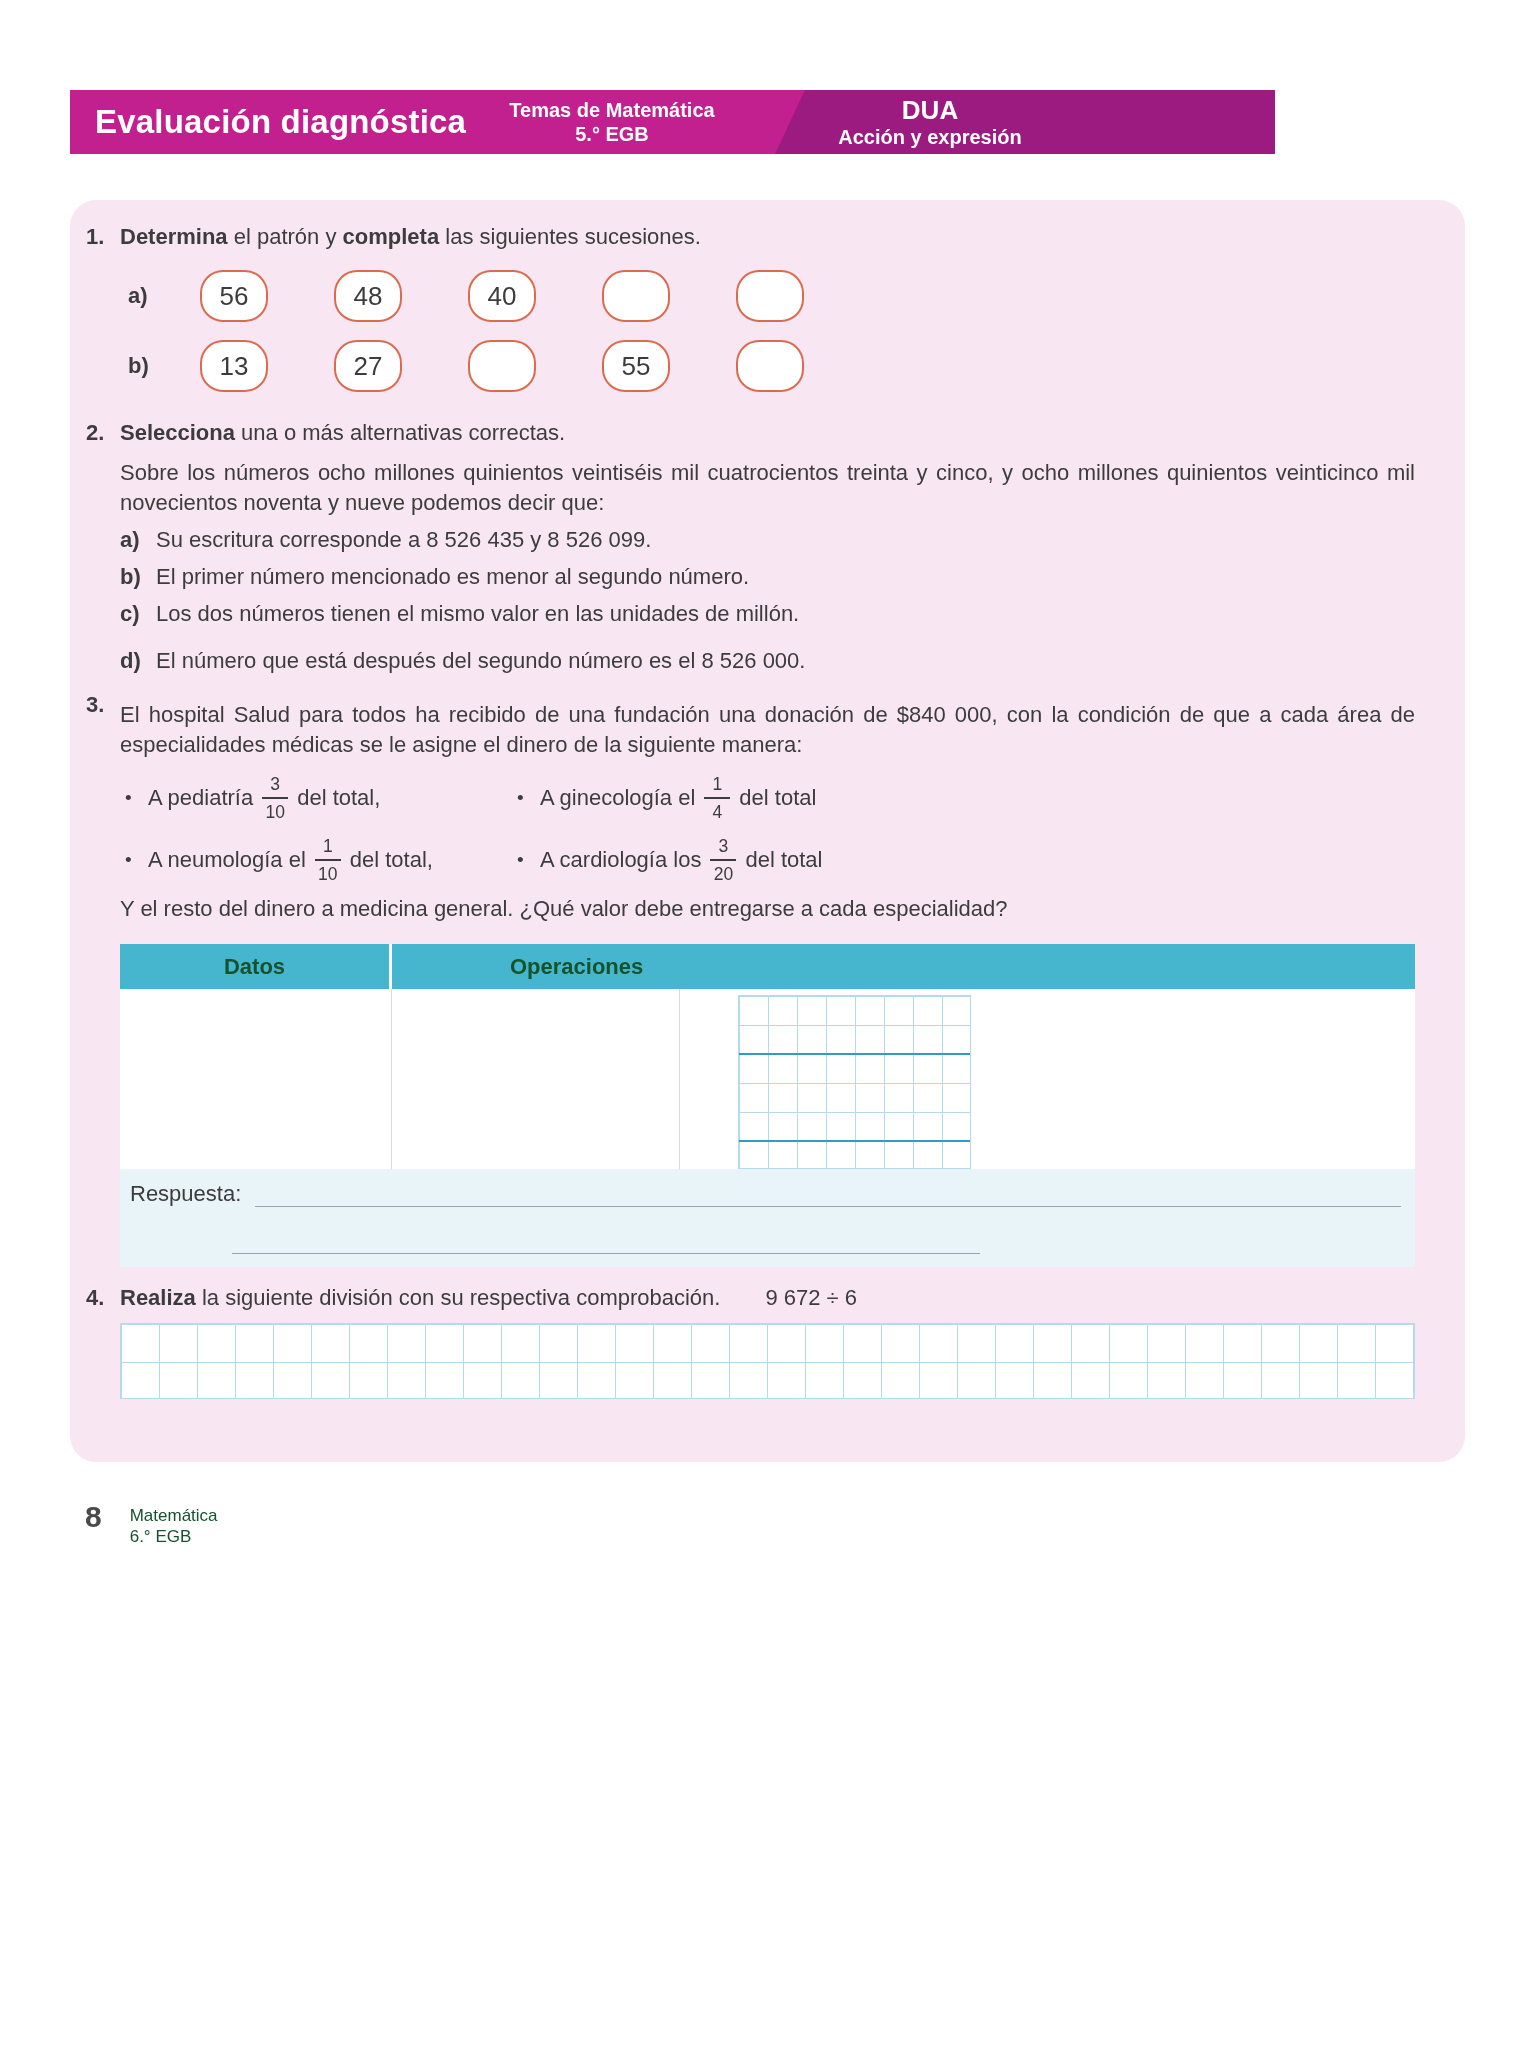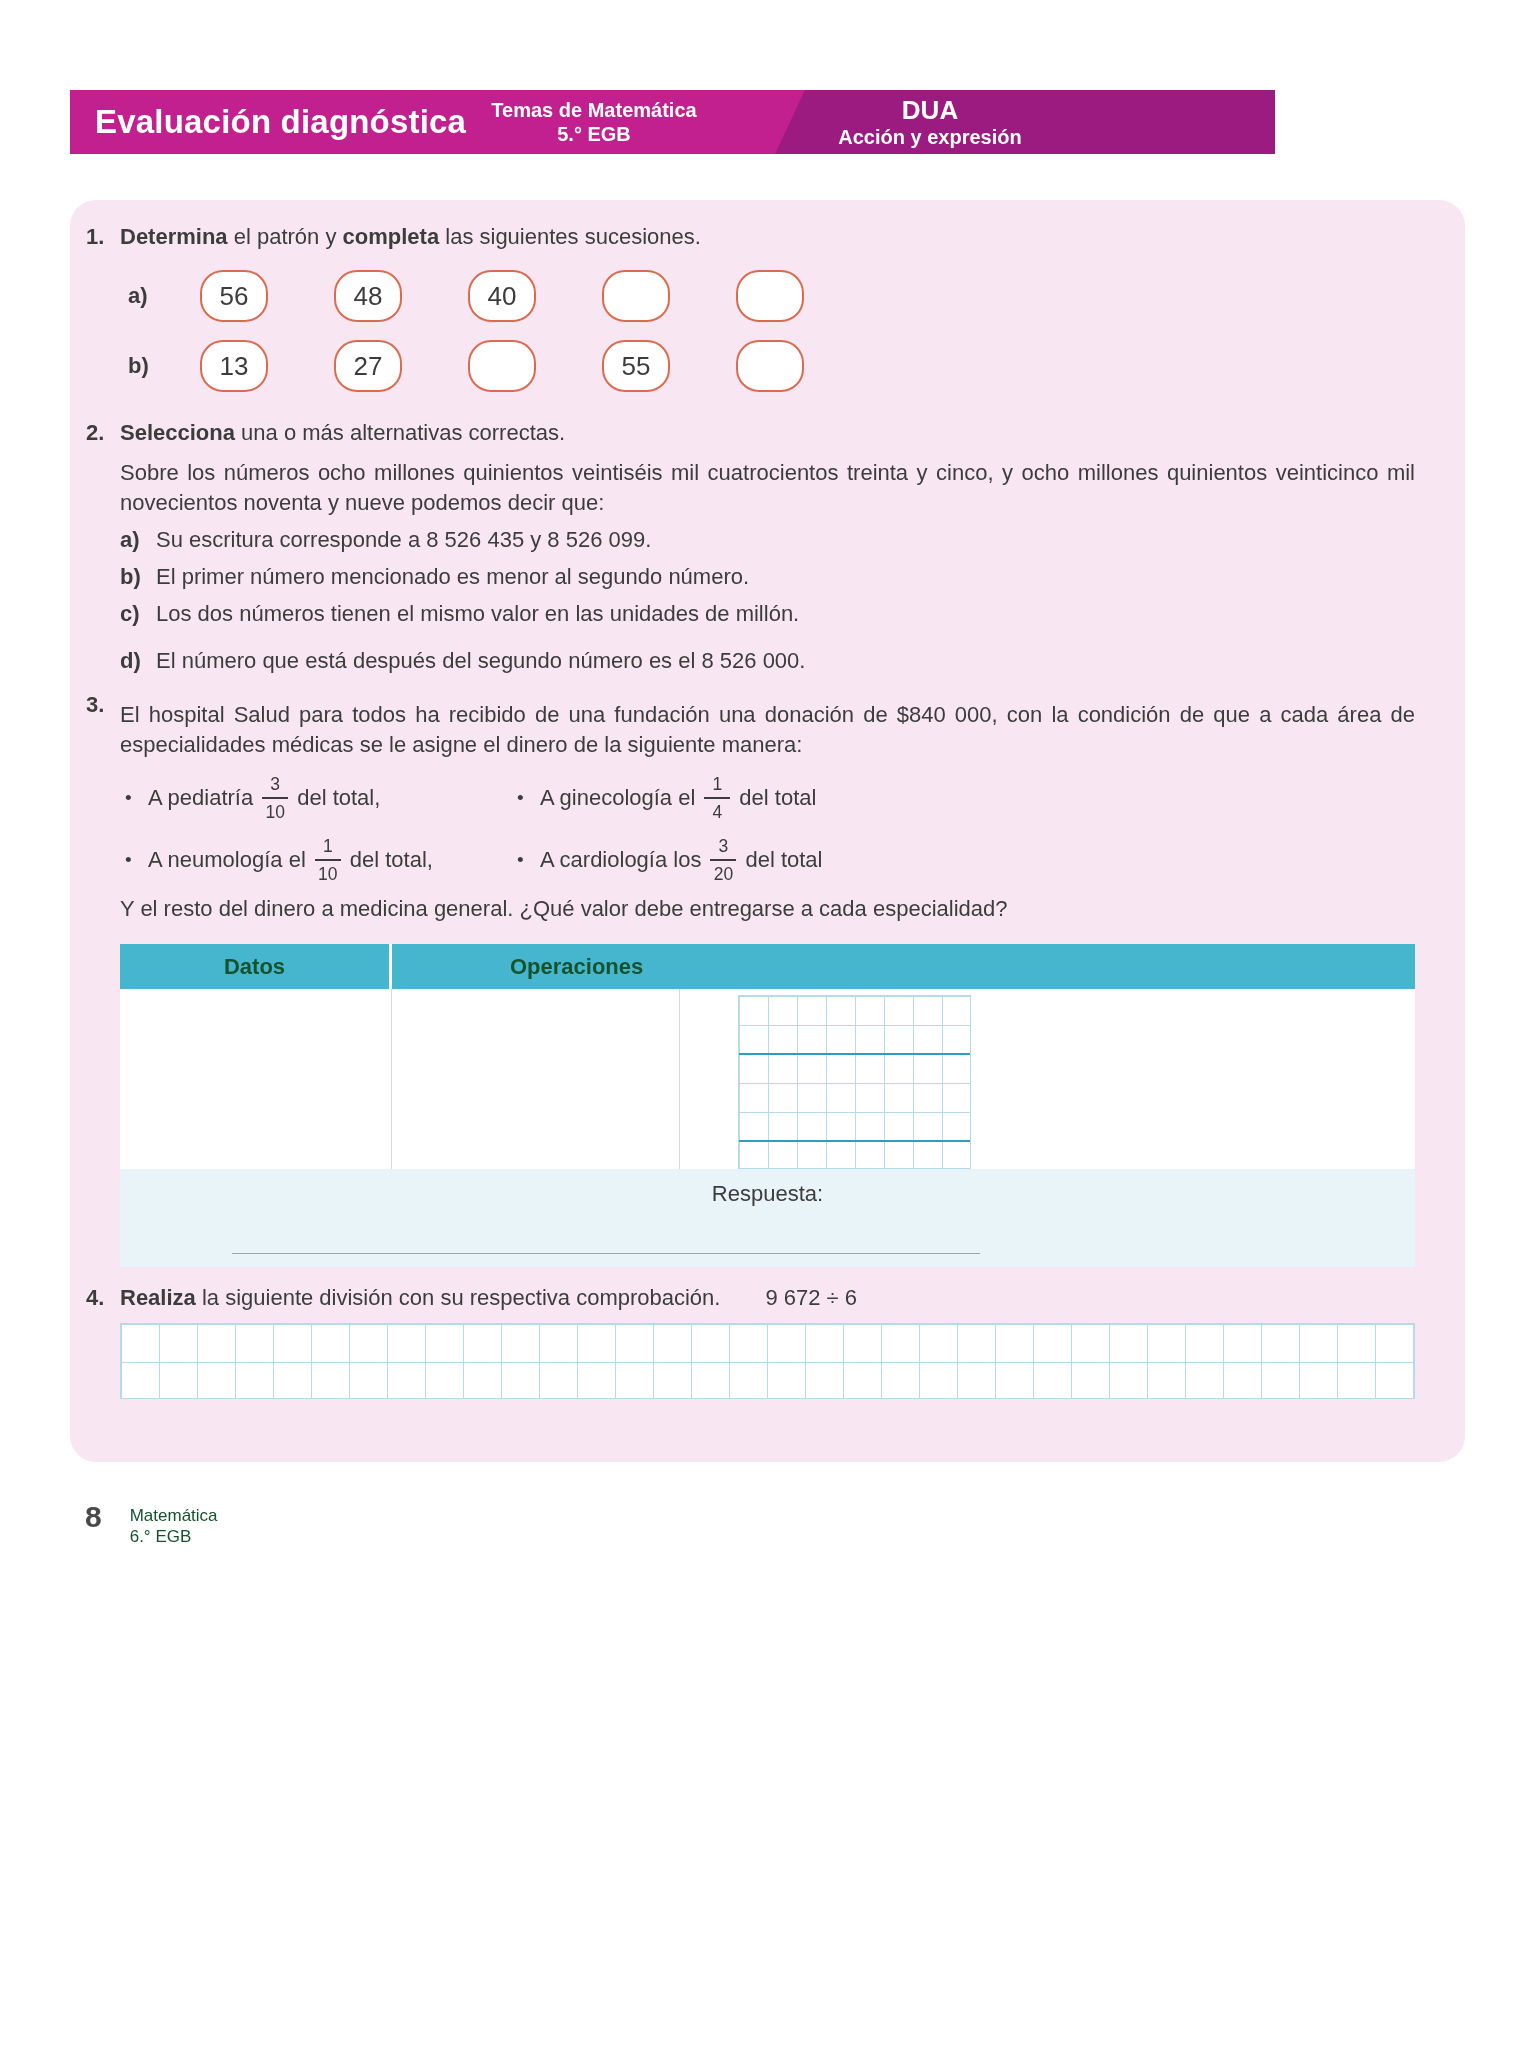--- a/index.html
+++ b/index.html
@@ -2,21 +2,21 @@
 <html><head>
 <meta charset="utf-8">
 <style>
   * { margin:0; padding:0; box-sizing:border-box; }
   html, body { width:1536px; height:2048px; background:#ffffff; }
   body { font-family:"Liberation Sans", sans-serif; color:#3c3c3c; position:relative; }
 
   
   .banner { position:absolute; left:70px; top:90px; width:1205px; height:64px; background:#C2208E; }
   .banner-title { position:absolute; left:25px; top:50%; transform:translateY(-50%); color:#fff; font-weight:bold; font-size:33px; letter-spacing:.2px; z-index:0; }
-  .banner-center { position:absolute; left:384px; top:50%; transform:translateY(-50%); width:280px; text-align:center; color:#fff; font-weight:bold; font-size:20px; line-height:1.22; z-index:0; }
+  .banner-center { position:absolute; left:402px; top:50%; transform:translateY(-50%); width:280px; text-align:center; color:#fff; font-weight:bold; font-size:20px; line-height:1.22; z-index:0; }
   .banner-purple { position:absolute; inset:0; background:#9C1B80; clip-path:polygon(735px 0, 100% 0, 100% 100%, 705px 100%); z-index:1; }
   .banner-orange { position:absolute; inset:0; background:#F8A13D; clip-path:polygon(1325px 0, 100% 0, 100% 100%); z-index:2; }
   .banner-dua { position:absolute; left:745px; top:50%; transform:translateY(-50%); width:230px; text-align:center; color:#ffffff; font-weight:bold; z-index:3; }
   .dua-line1 { font-size:26px; }
   .dua-line2 { font-size:20px; }
 
   
   .content { position:absolute; left:70px; top:200px; width:1395px; height:1262px; background:#F8E7F3; border-radius:26px; padding-top:22px; overflow:hidden; }
 
   .question { display:flex; margin:0 50px 0 16px; font-size:22px; line-height:30px; }
@@ -56,21 +56,21 @@
   .wt-bcol { border-right:1px solid #DADADA; }
   .wt-bcol.b1 { width:272px; }
   .wt-bcol.b2 { width:288px; }
   .wt-bcol.b3 { flex:1; border-right:none; position:relative; }
   .ops-grid { position:absolute; left:58px; top:6px; width:233px; height:174px; border:1px solid #B5DAE9; background-color:#fff;
       background-image:linear-gradient(to right,#B5DAE9 1px,transparent 1px),linear-gradient(to bottom,#B5DAE9 1px,transparent 1px);
       background-size:29px 29px; }
   .ops-line { position:absolute; left:0; width:100%; height:2px; background:#2D9EC2; }
   .ops-line.l1 { top:57px; } .ops-line.l2 { top:144px; }
   .wt-resp { background:#E9F4F8; height:98px; padding:12px 10px 0 10px; position:relative; }
-  .resp-row { display:flex; align-items:center;flex-direction:column; }
+  .resp-row { display:flex; align-items:flex-end; }
   .resp-label { flex:none; font-size:22px; }
   .resp-line1 { flex:1; height:22px; margin-left:14px; margin-right:4px; border-bottom:1.5px solid #9AA4AB; }
   .resp-line2 { position:absolute; left:112px; top:84px; width:748px; border-bottom:1.5px solid #9AA4AB; }
 
   
   .q4-line { display:flex; }
   .expression { margin-left:45px; }
   .q4-grid { margin:10px 50px 0 50px; height:76px; border:1px solid #B5DAE9; background-color:#fff;
       background-image:linear-gradient(to right,#B5DAE9 1px,transparent 1px),linear-gradient(to bottom,#B5DAE9 1px,transparent 1px);
       background-size:38px 38px; }

